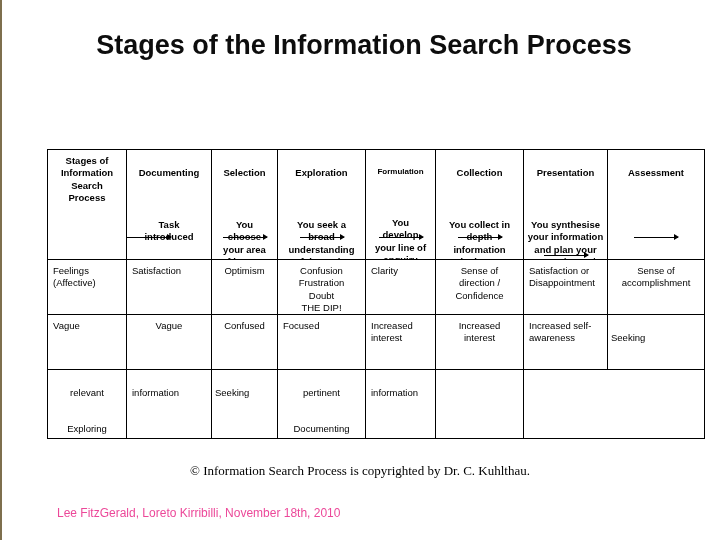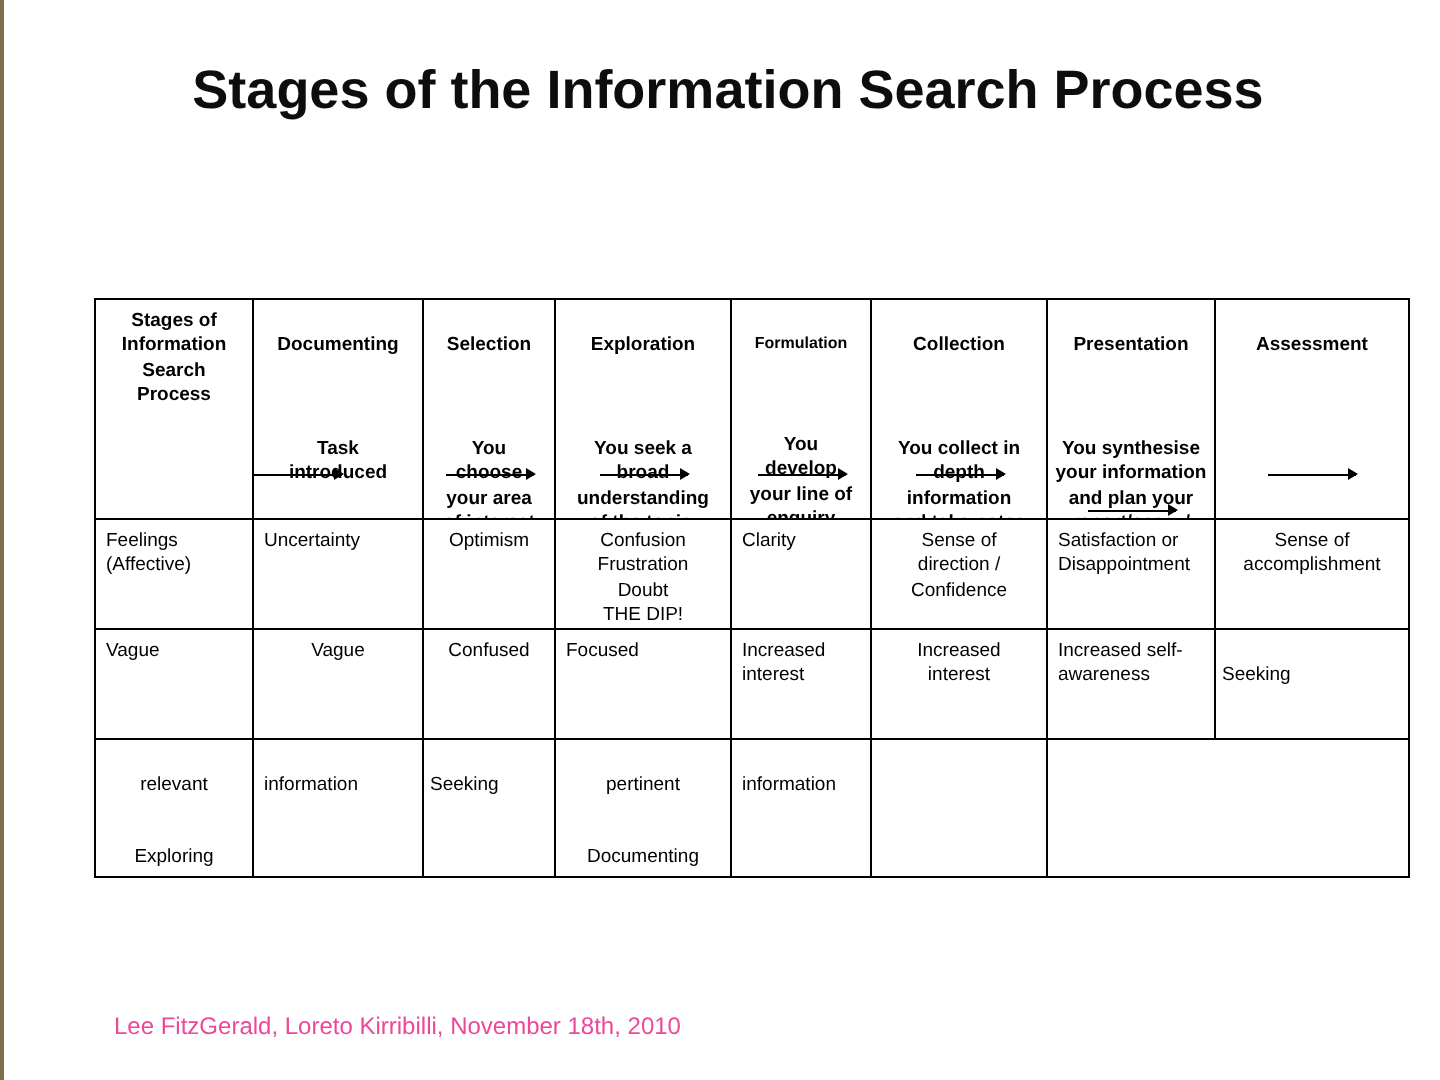--- a/index.html
+++ b/index.html
@@ -124,21 +124,21 @@
       <span class="arrow a-pres"></span>
     </div>
 
     <div class="cell hc">
       <div class="sname">Assessment</div>
       <span class="arrow"></span>
     </div>
 
     <div class="cell rh">Feelings
 (Affective)</div>
-    <div class="cell al">Uncertainty</div>
+    <div class="cell al">Satisfaction</div>
     <div class="cell ac">Optimism</div>
     <div class="cell ac">Confusion
 Frustration
 Doubt
 THE DIP!</div>
     <div class="cell al">Clarity</div>
     <div class="cell ac">Sense of
 direction /
 Confidence</div>
     <div class="cell al">Satisfaction or
@@ -180,14 +180,15 @@
     <div class="cell al">
       <span>information</span>
       <span class="abot"></span>
     </div>
     <div class="cell al">
       <span></span>
     </div>
 
   </div>
 
+  <div class="copyright">© Information Search Process is copyrighted by Dr. C. Kuhlthau.</div>
   <div class="credit">Lee FitzGerald, Loreto Kirribilli, November 18th, 2010</div>
 </div>
 
 </body></html>

